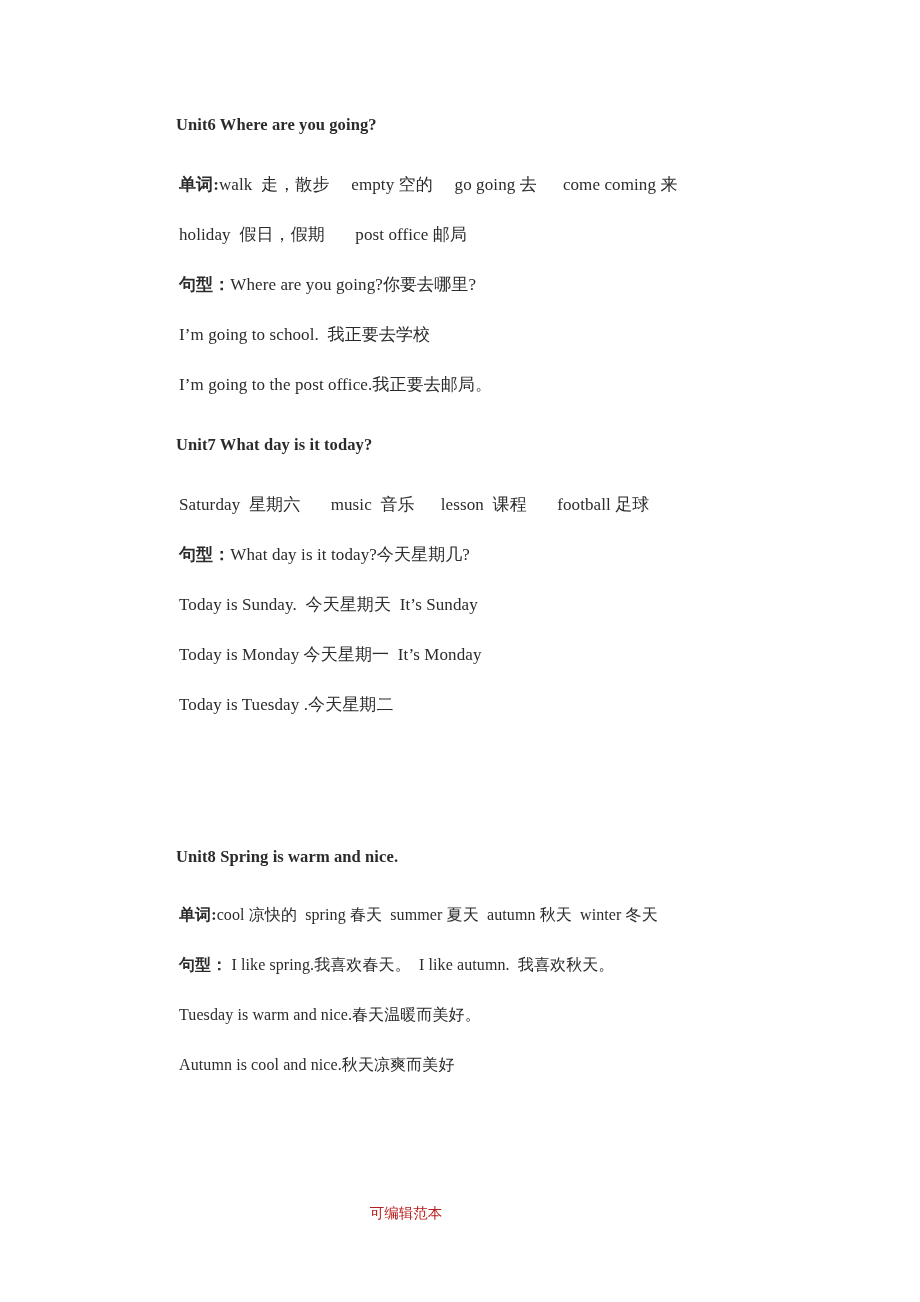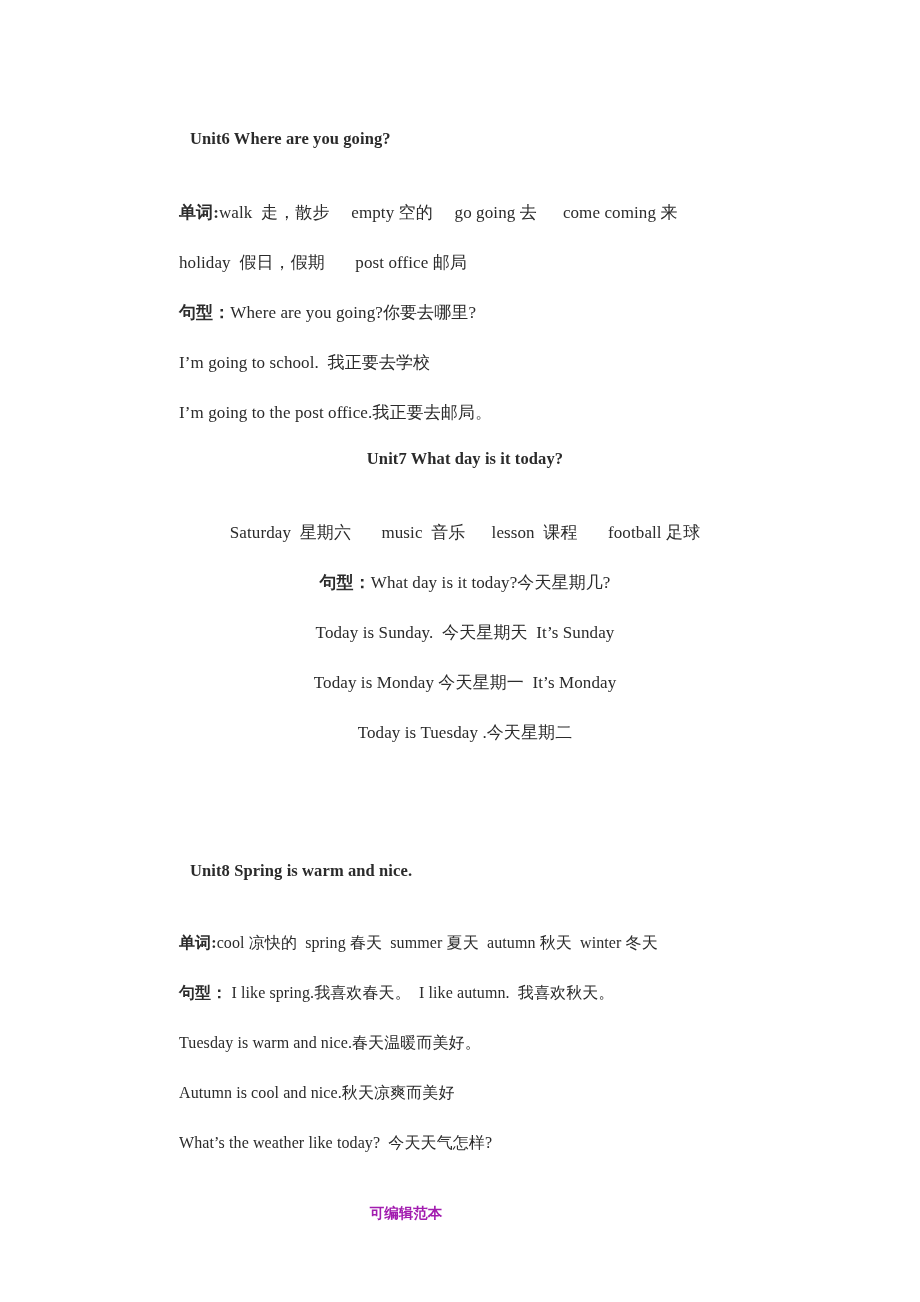--- a/index.html
+++ b/index.html
@@ -29,21 +29,21 @@
     width: 580px;
   }
 
   
   .unit-block { margin: 0 0 0 0; }
 
   .unit-heading {
     font-weight: bold;
     font-size: 16.5px;
     line-height: 28px;
-    margin: 15px;
+    margin: 1px;
     white-space: pre-wrap;
     letter-spacing: 0.1px;
   }
 
   .line {
     font-size: 17px;
     line-height: 46px;
     margin: 4px;
     white-space: pre-wrap;
     letter-spacing: 0.1px;
@@ -53,33 +53,32 @@
     font-size: 16px;
     line-height: 46px;
   }
 
   .label {
     font-weight: bold;
   }
 
   
   #unit6 { position: absolute; left: 0; top: 0; width: 580px; }
-  #unit7 { position: absolute; left: 0; top: 320px; width: 580px; text-align: center; }
+  #unit7 { position: absolute; left: 0; top: 320px; width: 580px; }
   #unit8 { position: absolute; left: 0; top: 732px; width: 580px; }
 
   .footer {
     position: absolute;
     left: 0;
     top: 1203px;
     width: 812px;
     text-align: center;
     font-size: 14.5px;
     line-height: 20px;
-    color: #a21caf;
-    font-weight: bold;
+    color: #b91c1c;
   }
 </style>
 </head>
 <body>
 
 <div class="page">
   <div class="doc-body">
 
     <div class="unit-block" id="unit6">
       <p class="unit-heading">Unit6 Where are you going?</p>
@@ -101,19 +100,18 @@
       <p class="line"><span>Today is Tuesday .今天星期二</span></p>
     </div>
 
     <div class="unit-block" id="unit8">
       <p class="unit-heading">Unit8 Spring is warm and nice.</p>
       <div style="height:16px"></div>
       <p class="line tight"><span class="label">单词:</span><span>cool 凉快的  spring 春天  summer 夏天  autumn 秋天  winter 冬天</span></p>
       <p class="line tight"><span class="label">句型：</span><span> I like spring.我喜欢春天。  I like autumn.  我喜欢秋天。</span></p>
       <p class="line tight"><span>Tuesday is warm and nice.春天温暖而美好。</span></p>
       <p class="line tight"><span>Autumn is cool and nice.秋天凉爽而美好</span></p>
-      <p class="line tight"><span>What’s the weather like today?  今天天气怎样?</span></p>
     </div>
 
   </div>
 
   <div class="footer">可编辑范本</div>
 </div>
 
 </body></html>

